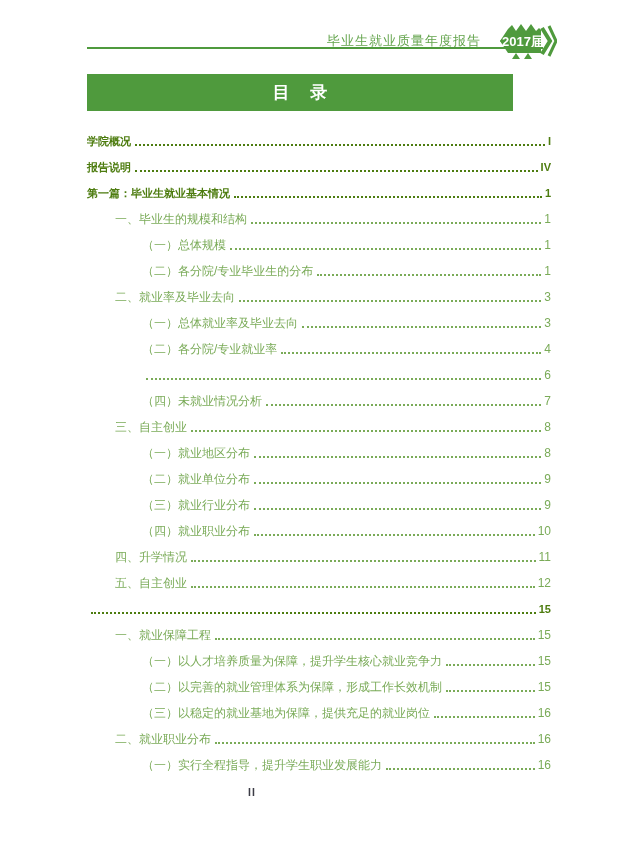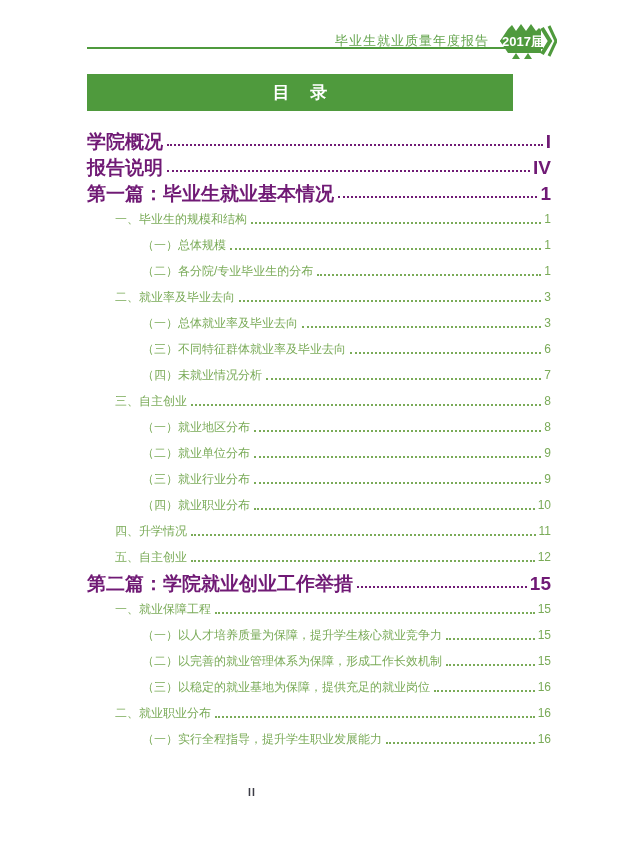--- a/index.html
+++ b/index.html
@@ -5,21 +5,21 @@
   html,body{margin:0;padding:0;}
   body{
     width:633px;height:859px;
     background:#ffffff;
     font-family:"Liberation Sans","DejaVu Sans",sans-serif;
     position:relative;
     overflow:hidden;
   }
   .pageheader{
     position:absolute;top:22px;right:76px;
-    display:flex;align-items:center;gap:10px;
+    display:flex;align-items:center;gap:18px;
   }
   .report-title{
     color:#63a44c;font-size:13px;letter-spacing:1px;
   }
   .badge-svg{display:block;}
   .header-rule{
     position:absolute;top:47px;left:87px;width:456px;height:2px;
     background:#4f9a3d;
   }
   .banner{
@@ -32,21 +32,21 @@
     padding-left:8px; 
   }
   .toc{
     position:absolute;top:124px;left:87px;width:464px;
   }
   .toc-row{
     height:26px;display:flex;align-items:flex-end;
     font-size:12px;color:#7aab58;line-height:17px;
     cursor:pointer;
   }
-  .toc-row.bold{font-weight:bold;color:#701a75;font-size:19px;}
+  .toc-row.bold{font-weight:bold;color:#4d7c0f;font-size:11px;}
   .toc-row.lvl1{padding-left:28px;}
   .toc-row.lvl2{padding-left:55px;}
   .toc-label{white-space:nowrap;flex:0 0 auto;}
   .leader{
     flex:1 1 auto;
     border-bottom:2px dotted currentColor;
     margin:0 3px 4px 4px;
     min-width:10px;
   }
   .toc-page-num{flex:0 0 auto;text-align:right;}
@@ -119,21 +119,25 @@
         <span class="toc-label">二、就业率及毕业去向</span>
         <span class="leader"></span>
         <span class="toc-page-num">3</span>
       </div>
       <div class="toc-row lvl2">
         <span class="toc-label">（一）总体就业率及毕业去向</span>
         <span class="leader"></span>
         <span class="toc-page-num">3</span>
       </div>
       <div class="toc-row lvl2">
-        <span class="toc-label">（三）不同特征群体就业率及毕业去向</span>
+        <span class="toc-label">（二）各分院/专业就业率</span>
+        <span class="leader"></span>
+        <span class="toc-page-num">4</span>
+      </div>
+      <div class="toc-row lvl2">
         <span class="leader"></span>
         <span class="toc-page-num">6</span>
       </div>
       <div class="toc-row lvl2">
         <span class="toc-label">（四）未就业情况分析</span>
         <span class="leader"></span>
         <span class="toc-page-num">7</span>
       </div>
       <div class="toc-row lvl1">
         <span class="toc-label">三、自主创业</span>
@@ -164,21 +168,20 @@
         <span class="toc-label">四、升学情况</span>
         <span class="leader"></span>
         <span class="toc-page-num">11</span>
       </div>
       <div class="toc-row lvl1">
         <span class="toc-label">五、自主创业</span>
         <span class="leader"></span>
         <span class="toc-page-num">12</span>
       </div>
       <div class="toc-row lvl0 bold">
-        <span class="toc-label">第二篇：学院就业创业工作举措</span>
         <span class="leader"></span>
         <span class="toc-page-num">15</span>
       </div>
       <div class="toc-row lvl1">
         <span class="toc-label">一、就业保障工程</span>
         <span class="leader"></span>
         <span class="toc-page-num">15</span>
       </div>
       <div class="toc-row lvl2">
         <span class="toc-label">（一）以人才培养质量为保障，提升学生核心就业竞争力</span>

